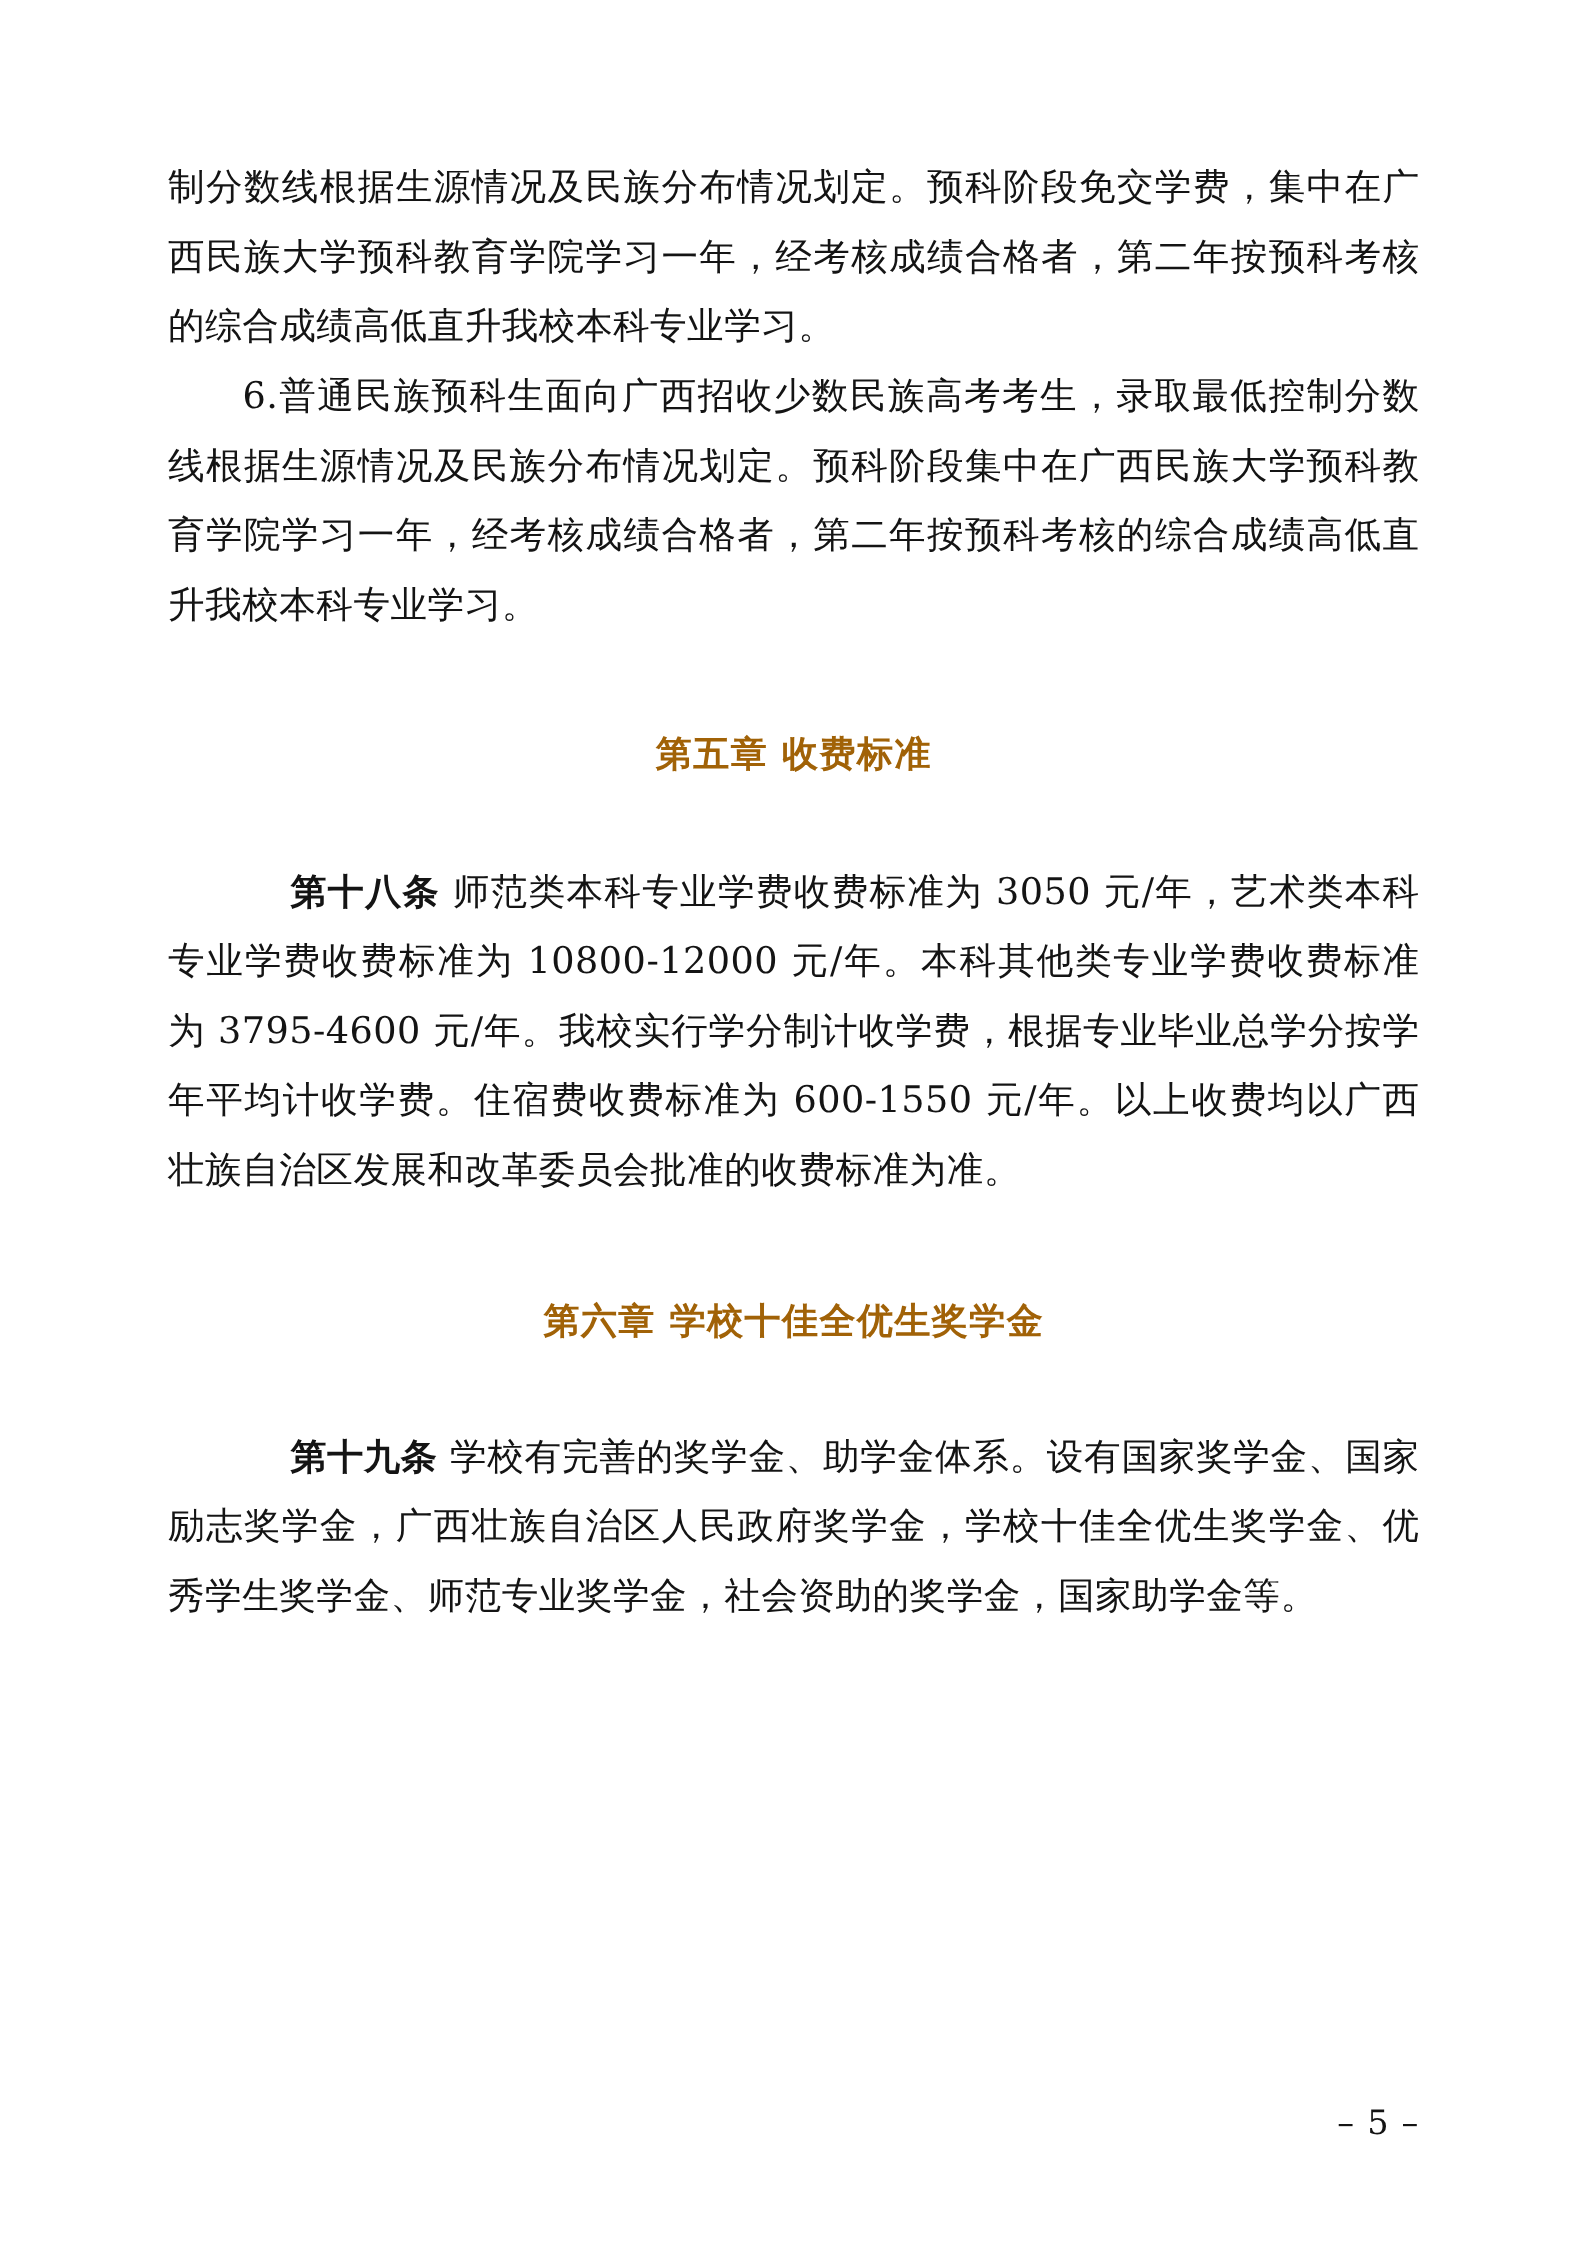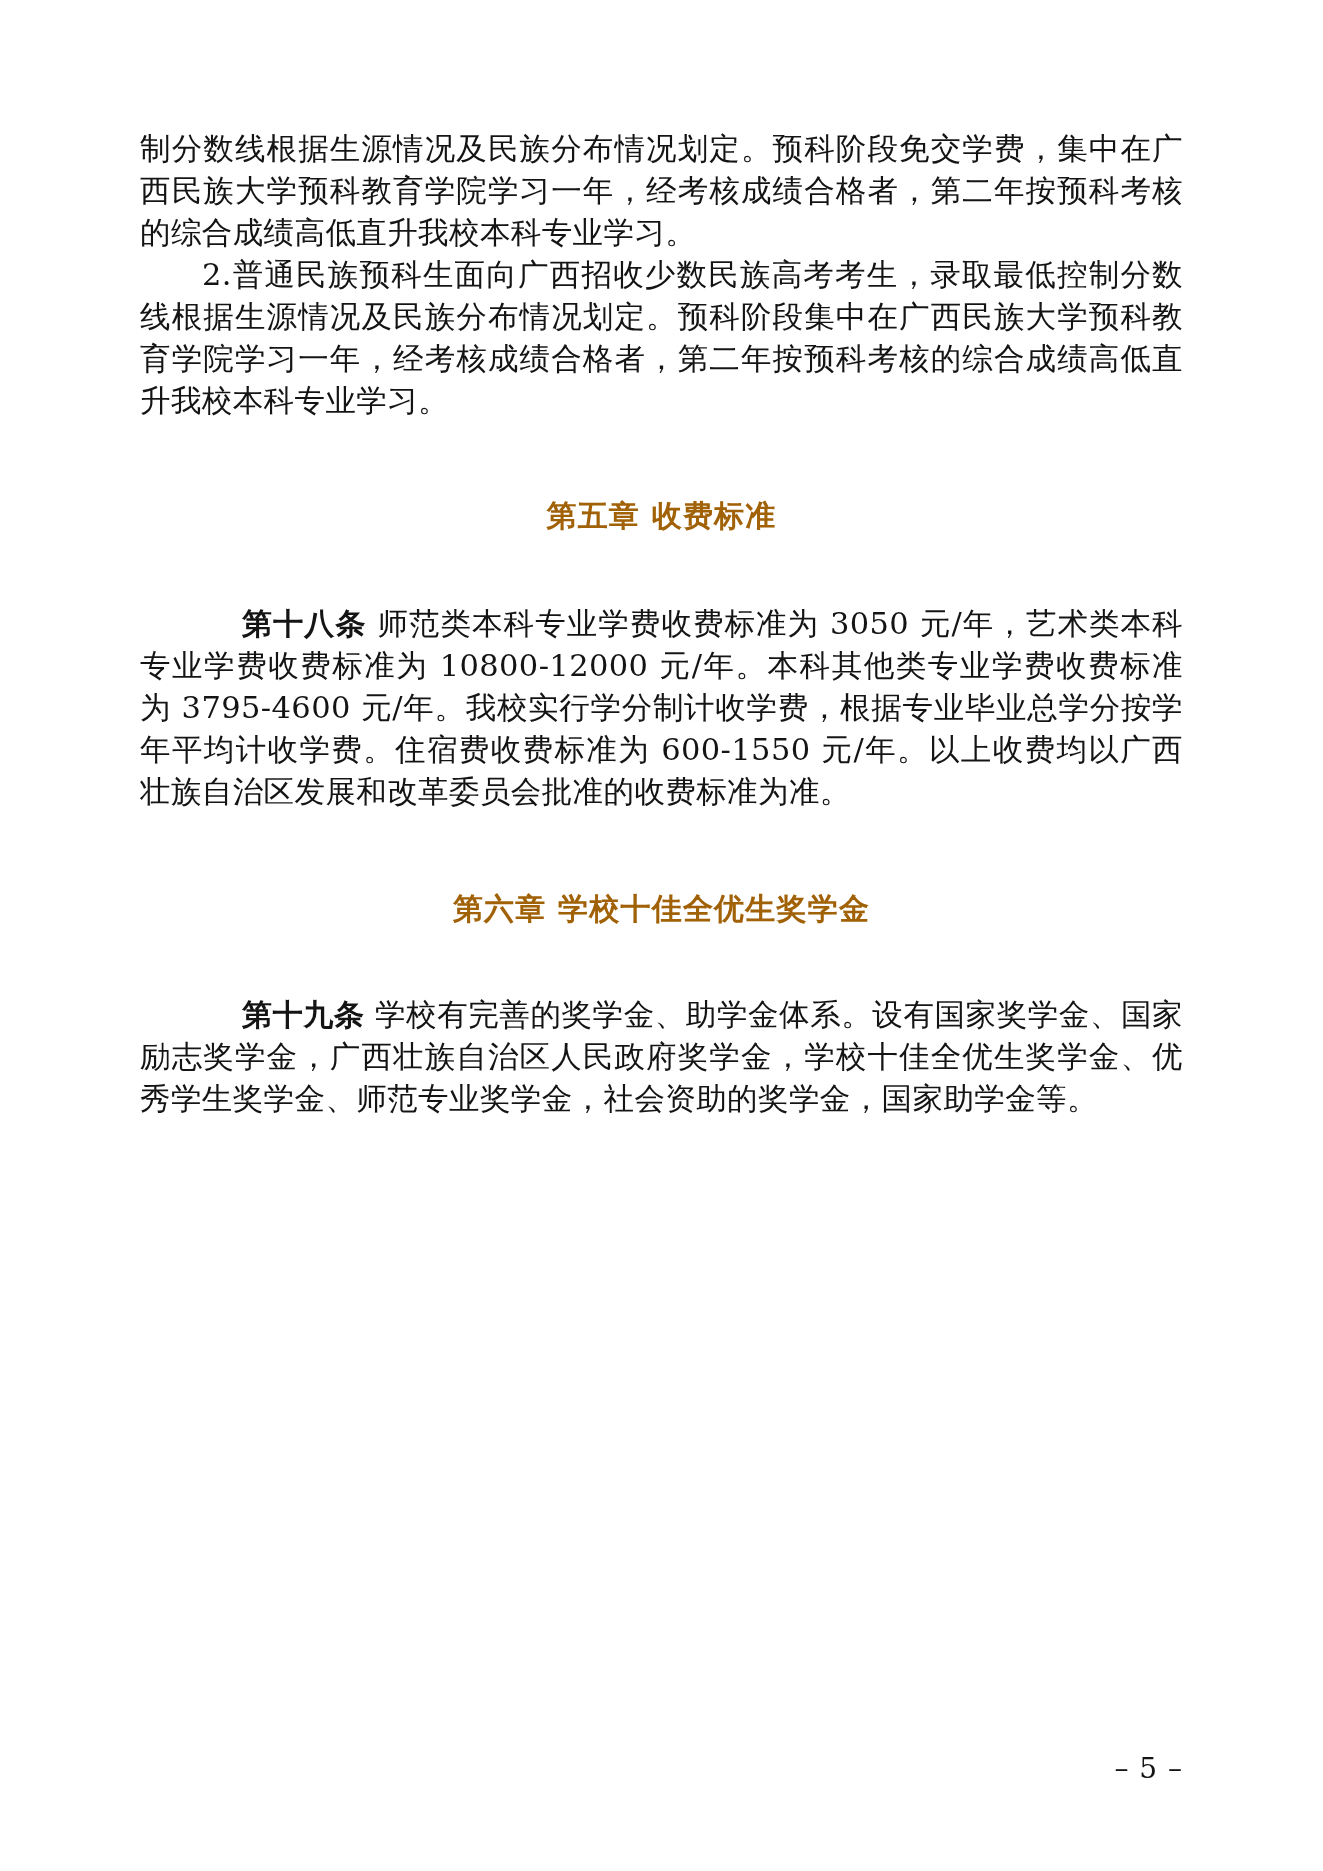--- a/index.html
+++ b/index.html
@@ -23,21 +23,21 @@
     height: 1871px;
     box-sizing: border-box;
     padding: 128px 140px 60px 140px;
   }
   .content {
     width: 1043px;
   }
   p.body-par {
     margin: 0;
     font-size: 30.5px;
-    line-height: 42px;
+    line-height: 58px;
     text-align: justify;
     text-justify: inter-ideograph;
     letter-spacing: 0.4px;
     color: #141414;
   }
   p.indent {
     text-indent: 62px;
   }
   h2.chapter {
     font-family: "DejaVu Sans", "Liberation Sans", sans-serif;
@@ -71,21 +71,21 @@
   }
 </style>
 </head>
 <body>
 
 <div class="page">
   <div class="content">
 
     <p class="body-par">制分数线根据生源情况及民族分布情况划定。预科阶段免交学费，集中在广西民族大学预科教育学院学习一年，经考核成绩合格者，第二年按预科考核的综合成绩高低直升我校本科专业学习。</p>
 
-    <p class="body-par indent">2.普通民族预科生面向广西招收少数民族高考考生，录取最低控制分数线根据生源情况及民族分布情况划定。预科阶段集中在广西民族大学预科教育学院学习一年，经考核成绩合格者，第二年按预科考核的综合成绩高低直升我校本科专业学习。</p>
+    <p class="body-par indent">6.普通民族预科生面向广西招收少数民族高考考生，录取最低控制分数线根据生源情况及民族分布情况划定。预科阶段集中在广西民族大学预科教育学院学习一年，经考核成绩合格者，第二年按预科考核的综合成绩高低直升我校本科专业学习。</p>
 
     <div class="gap-before-ch5"></div>
 
     <h2 class="chapter">第五章  收费标准</h2>
 
     <div class="gap-after-ch5"></div>
 
     <p class="body-par indent"><span class="lead">第十八条</span><span> 师范类本科专业学费收费标准为 3050 元/年，艺术类本科专业学费收费标准为 10800-12000 元/年。本科其他类专业学费收费标准为 3795-4600 元/年。我校实行学分制计收学费，根据专业毕业总学分按学年平均计收学费。住宿费收费标准为 600-1550 元/年。以上收费均以广西壮族自治区发展和改革委员会批准的收费标准为准。</span></p>
 
     <div class="gap-before-ch6"></div>

